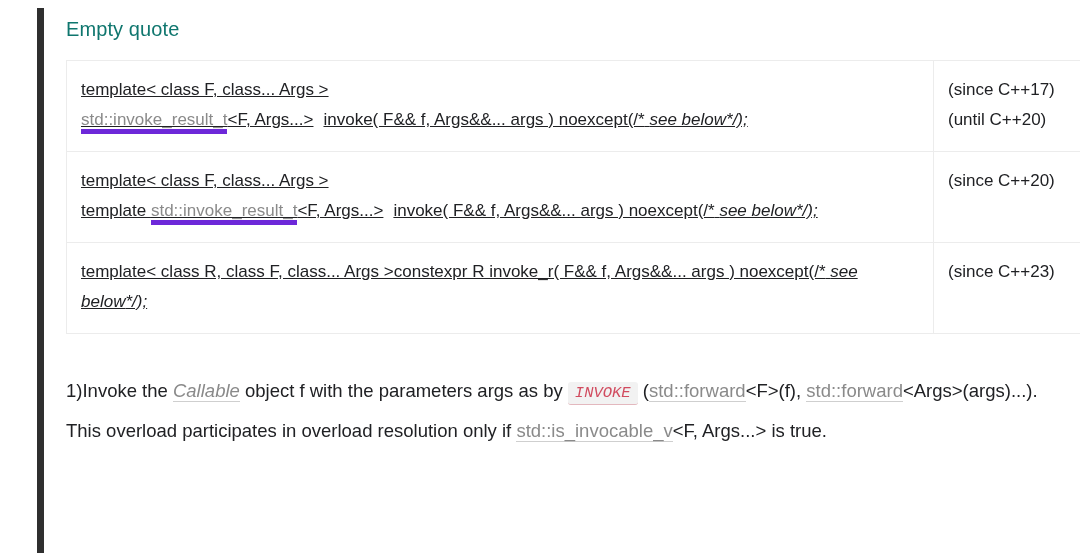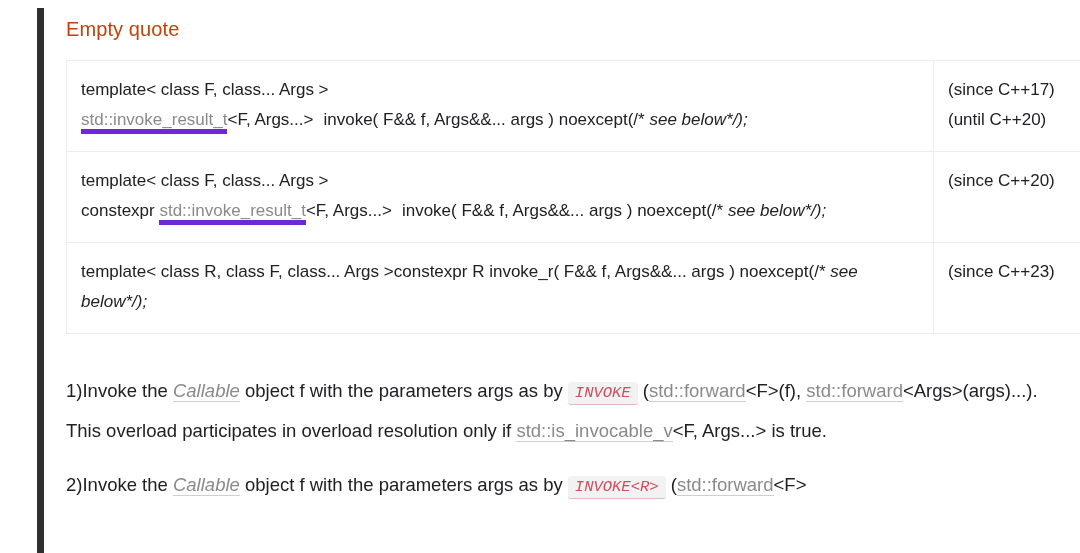--- a/index.html
+++ b/index.html
@@ -37,21 +37,21 @@
     margin-left: 66px;
     padding-top: 8px;
     overflow: hidden;
     height: 545px;
   }
 
   
   .quote-caption {
     font-size: 20px;
     line-height: 26px;
-    color: #c2410c;
+    color: #0f766e;
     letter-spacing: .1px;
     margin: 0 0 18px 0;
     font-weight: 400;
   }
 
   
   .sig-table {
     border-collapse: collapse;
     table-layout: fixed;
     width: 1170px;          
@@ -61,21 +61,21 @@
   .sig-table td {
     border-top: 1px solid #ececec;
     vertical-align: top;
     padding: 14px 14px 16px 14px;
     font-size: 17px;
     line-height: 30px;
     color: #202124;
   }
   .sig-table tr:first-child td { border-top: none; }
 
-  .col-sig   { width: 838px; }
+  .col-sig   { width: 838px; text-decoration: underline; }
   .col-since {
     width: 300px;
     border-left: 1px solid #ececec;
     padding-left: 18px;
     white-space: nowrap;
   }
   .since-line { display: block; }
 
   
   a.ref {
@@ -141,21 +141,21 @@
           </td>
           <td class="col-since">
             <span class="since-line">(since C++17)</span>
             <span class="since-line">(until C++20)</span>
           </td>
         </tr>
 
         <tr>
           <td class="col-sig">
             <span>template&lt; class F, class... Args &gt;</span><br>
-            <span>constexpr </span><a class="ref" href="#">std::invoke_result_t</a><span>&lt;F, Args...&gt;</span><span class="gap"></span><span>invoke( F&amp;&amp; f, Args&amp;&amp;... args ) noexcept(/*</span>
+            <span>template </span><a class="ref" href="#">std::invoke_result_t</a><span>&lt;F, Args...&gt;</span><span class="gap"></span><span>invoke( F&amp;&amp; f, Args&amp;&amp;... args ) noexcept(/*</span>
             <span class="ital">see below</span><span class="ital">*/);</span>
           </td>
           <td class="col-since">
             <span class="since-line">(since C++20)</span>
           </td>
         </tr>
 
         <tr>
           <td class="col-sig">
             <span>template&lt; class R, class F, class... Args &gt;constexpr R invoke_r( F&amp;&amp; f, Args&amp;&amp;... args ) noexcept(/*</span>
@@ -164,16 +164,15 @@
           <td class="col-since">
             <span class="since-line">(since C++23)</span>
           </td>
         </tr>
 
       </tbody>
     </table>
 
     <p class="prose"><span>1)</span><span>Invoke the </span><a class="callable" href="#">Callable</a><span> object f with the parameters args as by </span><code class="invoke">INVOKE</code><span> (</span><a class="plainref" href="#">std::forward</a><span>&lt;F&gt;(f), </span><a class="plainref" href="#">std::forward</a><span>&lt;Args&gt;(args)...). This overload participates in overload resolution only if </span><a class="plainref" href="#">std::is_invocable_v</a><span>&lt;F, Args...&gt; is true.</span></p>
 
-    <p class="prose"><span>2)</span><span>Invoke the </span><a class="callable" href="#">Callable</a><span> object f with the parameters args as by </span><code class="invoke">INVOKE&lt;R&gt;</code><span> (</span><a class="plainref" href="#">std::forward</a><span>&lt;F&gt;</span></p>
 
   </div>
 </div>
 
 </body></html>

